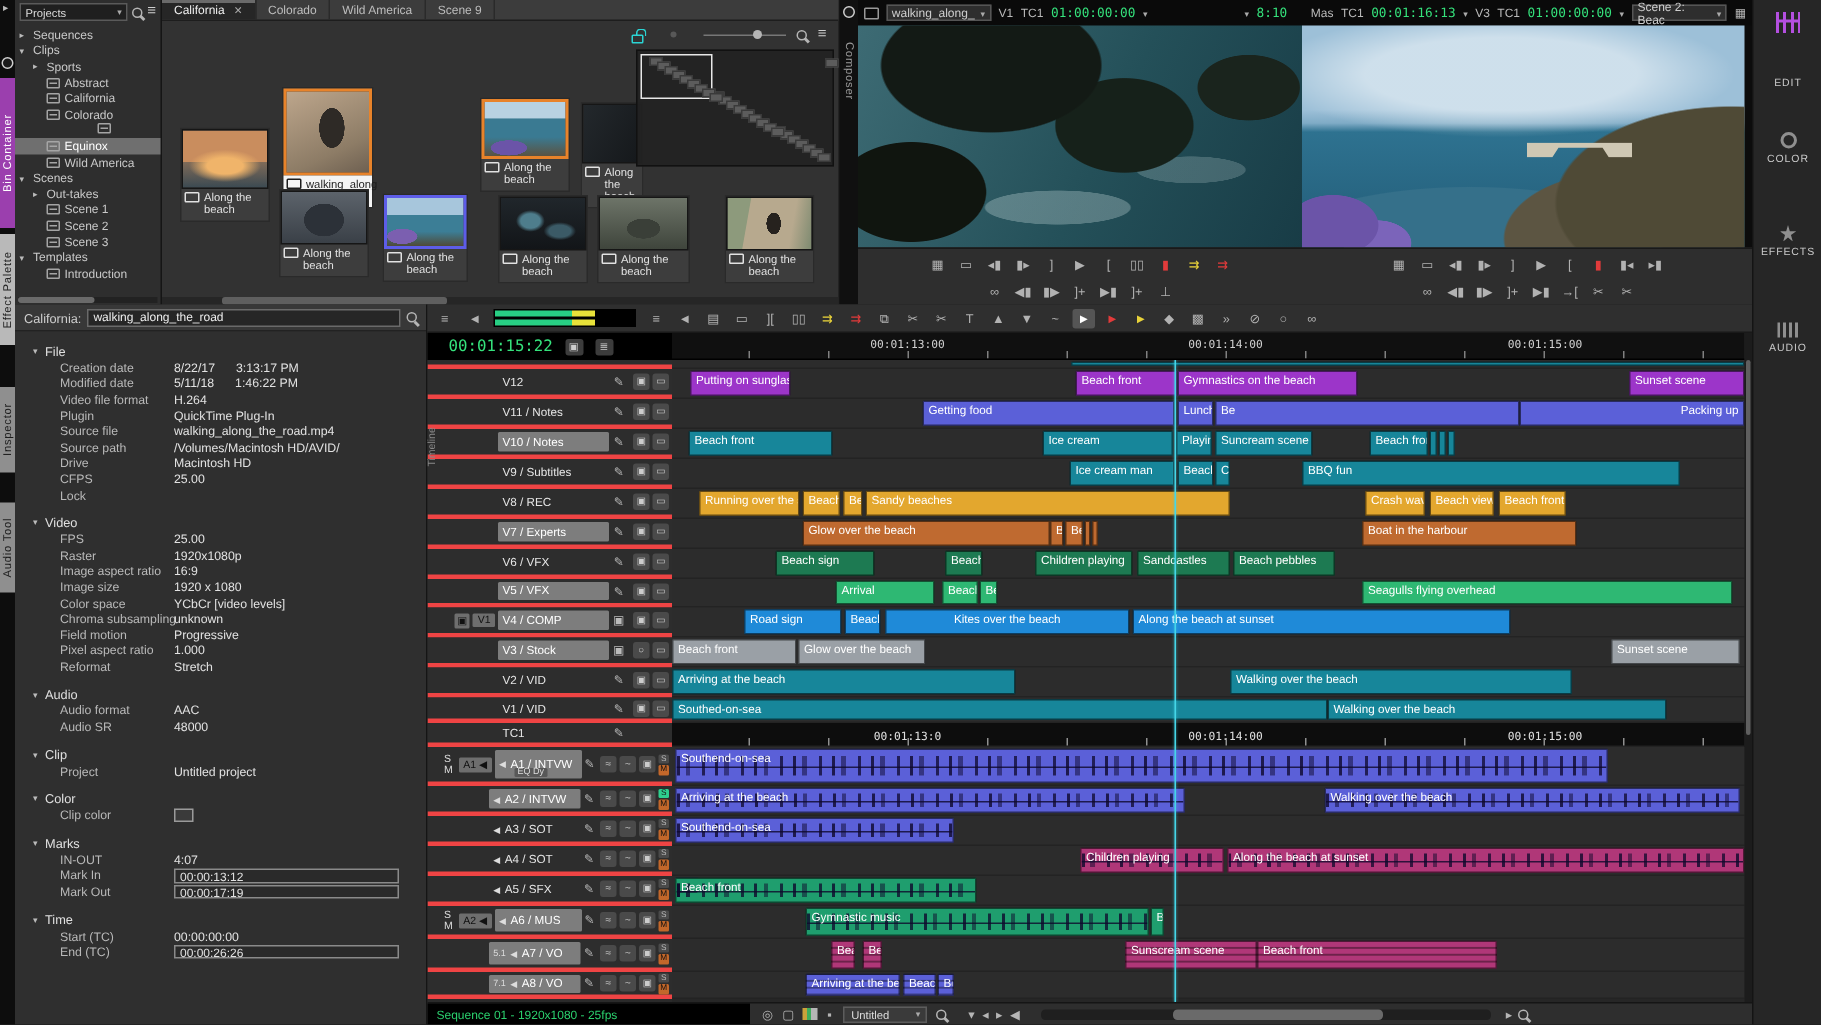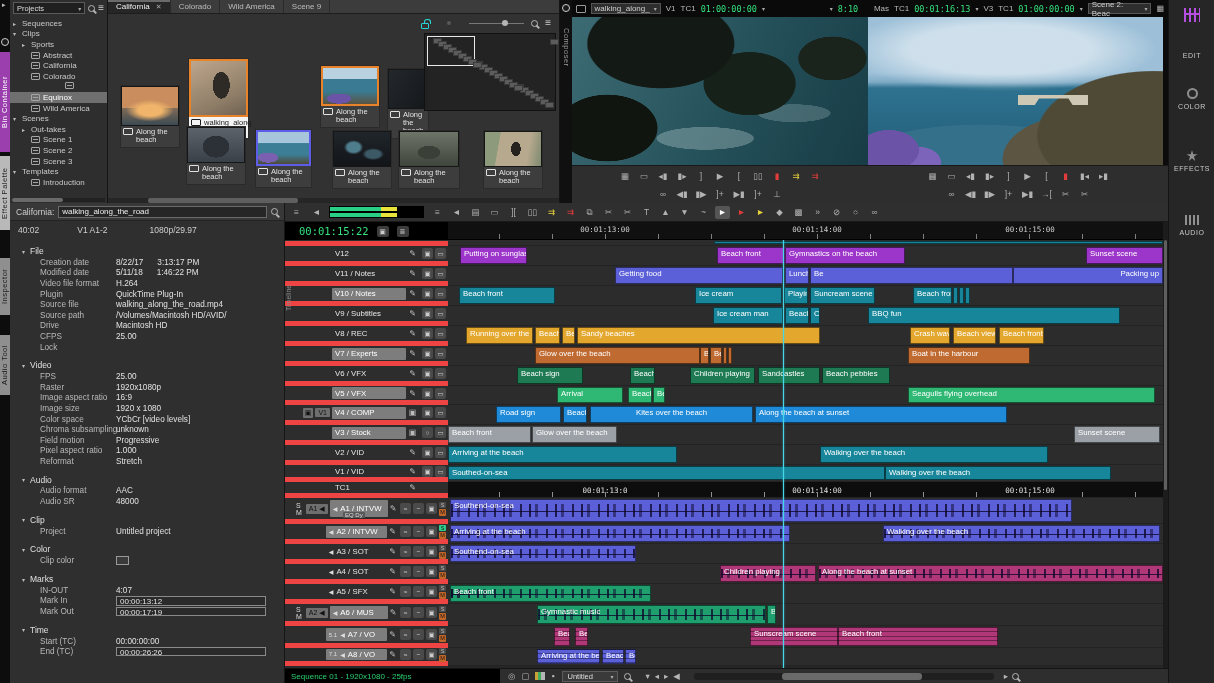--- a/index.html
+++ b/index.html
@@ -128,21 +128,21 @@
 #meters{width:95px;height:12px;background:#000;display:flex;flex-direction:column;justify-content:center;gap:2px;padding:0 1px}
 .mbar{height:4px;background:linear-gradient(90deg,#28cf84 0 55%,#e8e23a 55% 72%,#000 72%)}
 #tl-tc-wrap{position:absolute;left:0;top:19px;width:163px;height:18px;background:#000;display:flex;align-items:center;padding-left:14px;gap:8px}
 #tl-master-tc{color:#35e27c;font-family:"DejaVu Sans Mono",monospace;font-size:10.5px}
 .tcbtn{width:12px;height:11px;background:#3c3c3c;border-radius:2px;font-size:7px;color:#ccc;text-align:center;line-height:11px}
 #tl-ruler{position:absolute;left:163px;top:19px;width:715px;height:18px;background:#101010;border-bottom:1px solid #000;overflow:hidden}
 .rlab{position:absolute;top:3px;transform:translateX(-50%);font-size:7.5px;color:#d0d0d0;font-family:"DejaVu Sans Mono",monospace}
 .rtick{position:absolute;bottom:0;width:1px;height:5px;background:#808080}
 #tl-body{position:absolute;left:0;top:37px;width:883px;height:428px;overflow:hidden}
 #tl-headers{position:absolute;left:0;top:0;width:163px;height:428px;background:#2a2a2a}
-.hrow{position:absolute;left:0;width:163px;display:flex;align-items:center;border-bottom:5px solid #ef4444;background:#2d2d2d}
+.hrow{position:absolute;left:0;width:163px;display:flex;align-items:center;border-bottom:3px solid #ef4444;background:#2d2d2d}
 .h-left{width:45px;display:flex;align-items:center;justify-content:flex-end;gap:2px;padding-left:11px}
 .smtxt{font-size:7px;color:#ddd;letter-spacing:1px;margin-right:1px}
 .srcbox{background:#6e6e6e;color:#111;font-size:7px;padding:1px 3px;border-radius:1px;white-space:nowrap}
 .srcbox.mini{padding:1px 2px}
 .h-label{width:74px;height:80%;display:flex;align-items:center;gap:3px;padding:0 3px;font-size:7.8px;color:#e6e6e6;white-space:nowrap;overflow:hidden;margin-left:2px}
 .h-label.hl{background:#7d7d7d;color:#fff;border-radius:1px}
 .pfx{font-size:6px;color:#ddd}
 .spk{font-size:6px;color:#ddd}
 .pencil{width:13px;text-align:center;font-size:8px;color:#bbb}
 .h-btns{flex:1;display:flex;align-items:center;justify-content:flex-end;padding-right:2px}
@@ -504,25 +504,20 @@
         <div class="rr-lab">AUDIO</div>
       </div>
     </div>
 
   <div id="inspector" class="panel">
     <div id="insp-header">
       <span class="lab">California:</span>
       <input id="insp-input" value="walking_along_the_road" style="">
       <span class="ico-mag"></span>
     </div>
-    <div id="insp-summary">
-      <span>40:02</span>
-      <span>V1 A1-2</span>
-      <span>1080p/29.97</span>
-    </div>
     <div id="insp-body">
         <div class="isec">
           <div class="isec-h">
             <div class="iarr">▾</div>
             <div class="isec-t">File</div>
           </div>
           <div class="irow">
             <div class="il">Creation date</div>
             <div class="iv">8/22/17</div>
             <div class="iv2">3:13:17 PM</div>
@@ -1129,21 +1124,21 @@
             <div class="clip-l">Glow over the beach</div>
           </div>
           <div class="clip c-brown" style="left: 252px; top: 107px; width: 9px; height: 17px;">
             <div class="clip-l">B</div>
           </div>
           <div class="clip c-brown" style="left: 262px; top: 107px; width: 12px; height: 17px;">
             <div class="clip-l">Be</div>
           </div>
           <div class="clip c-brown" style="left: 275px; top: 107px; width: 4px; height: 17px;"></div>
           <div class="clip c-brown" style="left: 280px; top: 107px; width: 4px; height: 17px;"></div>
-          <div class="clip c-brown" style="left: 460px; top: 107px; width: 122px; height: 17px;">
+          <div class="clip c-brown" style="left: 460px; top: 107px; width: 143px; height: 17px;">
             <div class="clip-l">Boat in the harbour</div>
           </div>
           <div class="clip c-dgreen" style="left: 69px; top: 127px; width: 66px; height: 17px;">
             <div class="clip-l">Beach sign</div>
           </div>
           <div class="clip c-dgreen" style="left: 182px; top: 127px; width: 25px; height: 17px;">
             <div class="clip-l">Beach</div>
           </div>
           <div class="clip c-dgreen" style="left: 242px; top: 127px; width: 65px; height: 17px;">
             <div class="clip-l">Children playing</div>

